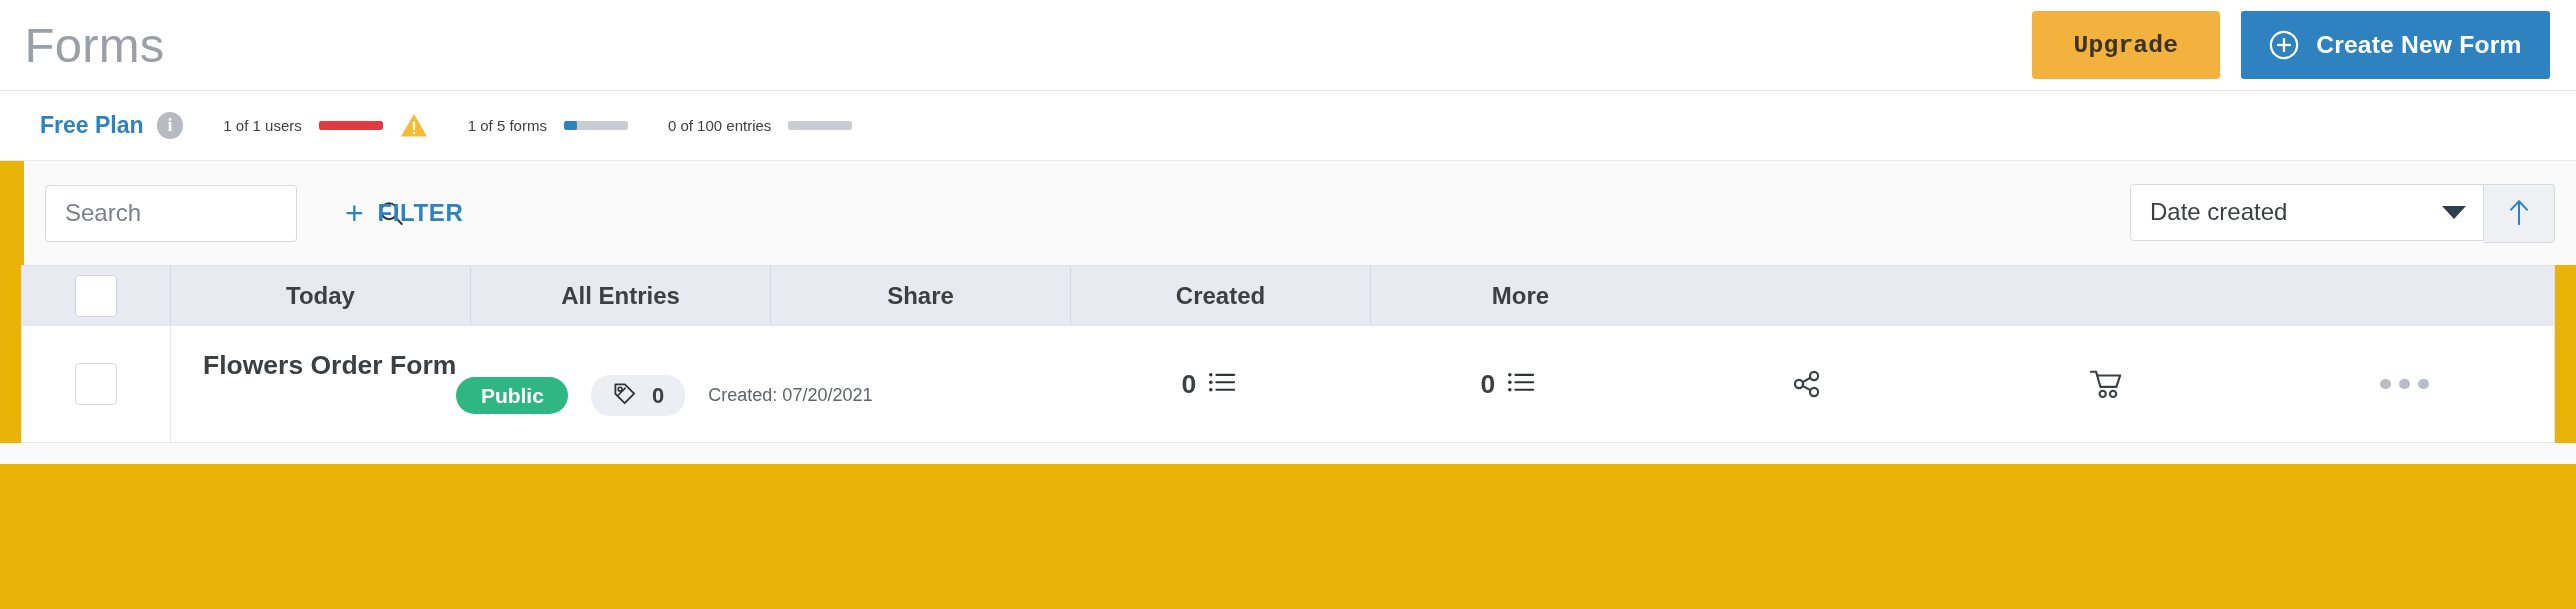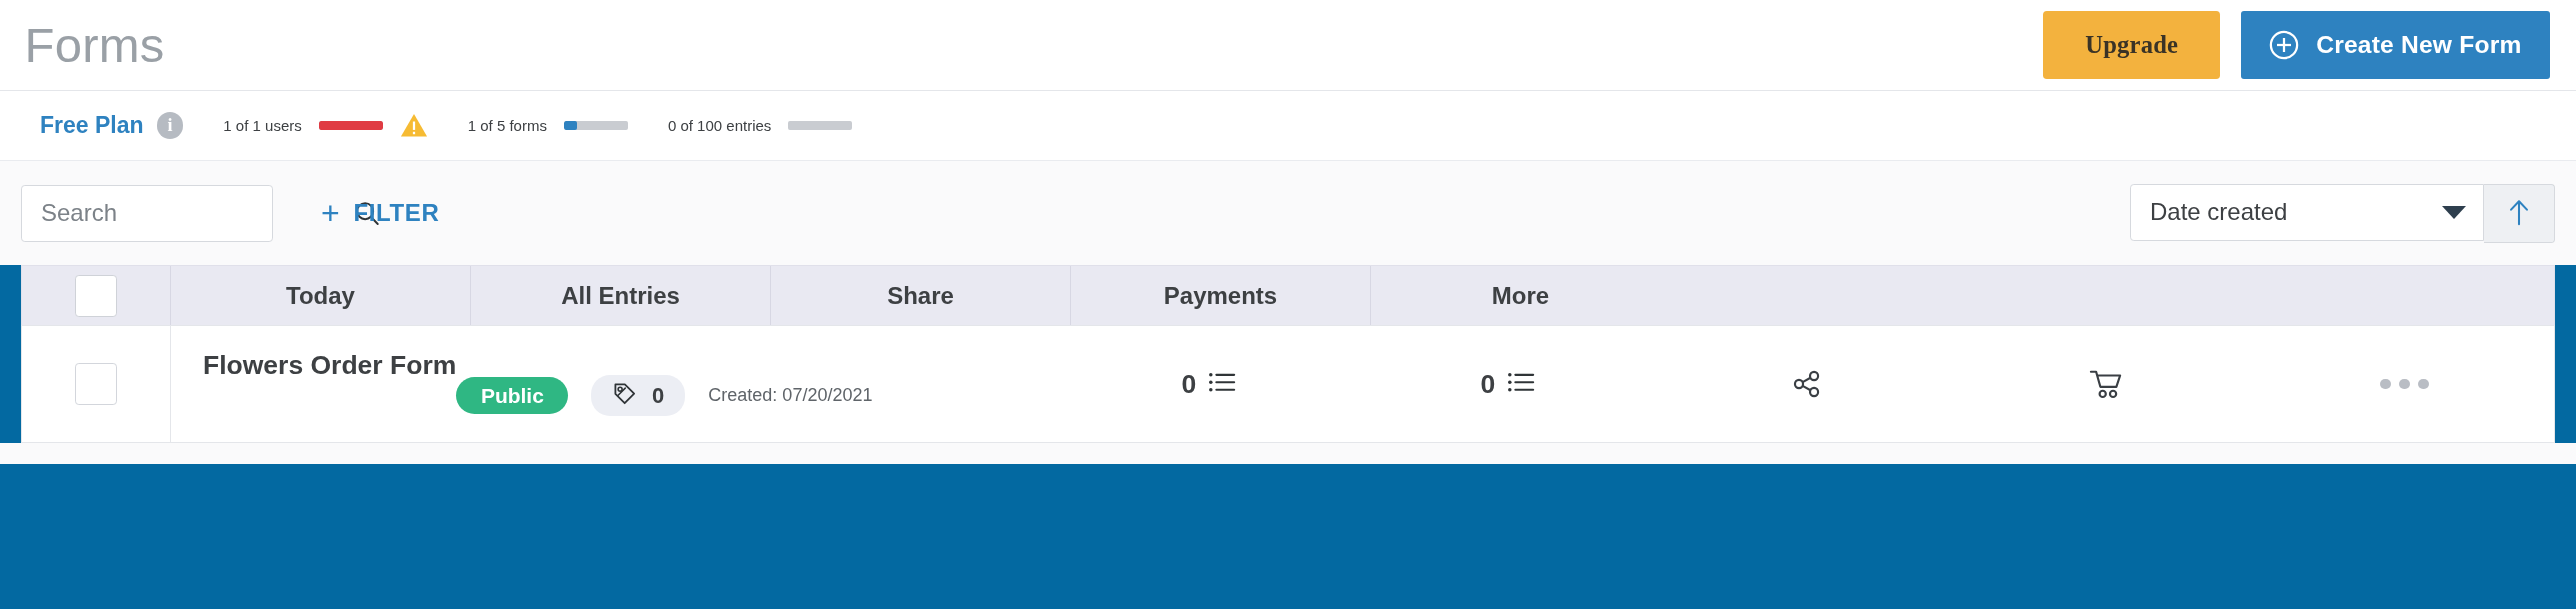--- a/index.html
+++ b/index.html
@@ -11,21 +11,21 @@
     width: 2576px;
     height: 610px;
     font-family: "Liberation Sans", sans-serif;
     color: #3d4043;
     overflow: hidden;
   }
   .page {
     position: relative;
     width: 2576px;
     height: 610px;
-    background: #0369a1;
+    background: #eab308;
     box-sizing: border-box;
   }
 
   
   .header {
     position: relative;
     height: 91px;
     background: #ffffff;
     border-bottom: 0.9px solid #e4e6ea;
     display: flex;
@@ -50,21 +50,21 @@
     background: #f3b23e;
     color: #3a3326;
     font-size: 24.6px;
     font-weight: 700;
     border: none;
     border-radius: 3.8px;
     height: 68px;
     padding: 0 42px;
     cursor: pointer;
     letter-spacing: 0.2px;
-    font-family: Liberation Serif, serif;
+    font-family: Liberation Mono, monospace;
   }
   .btn-create {
     background: #2e82c0;
     color: #ffffff;
     font-size: 24.6px;
     font-weight: 700;
     border: none;
     border-radius: 3px;
     height: 68px;
     padding: 0 28px;
@@ -145,20 +145,21 @@
   }
 
   
   .toolbar {
     height: 104px;
     background: #fafafb;
     display: flex;
     align-items: center;
     padding: 0 21px 0 21px;
     box-sizing: border-box;
+    margin-left: 24px;
   }
   .search-box {
     width: 252px;
     height: 57px;
     background: #ffffff;
     border: 0.9px solid #d6d9de;
     border-radius: 3.8px;
     display: flex;
     align-items: center;
     padding: 0 15px 0 17px;
@@ -444,21 +445,21 @@
       <div class="col-fixed">
         <span class="th-label">Today</span>
       </div>
       <div class="col-fixed">
         <span class="th-label">All Entries</span>
       </div>
       <div class="col-fixed">
         <span class="th-label">Share</span>
       </div>
       <div class="col-fixed">
-        <span class="th-label">Payments</span>
+        <span class="th-label">Created</span>
       </div>
       <div class="col-fixed">
         <span class="th-label">More</span>
       </div>
     </div>
 
     <div class="tbody-row">
       <div class="col-check">
         <span class="row-checkbox"></span>
       </div>

